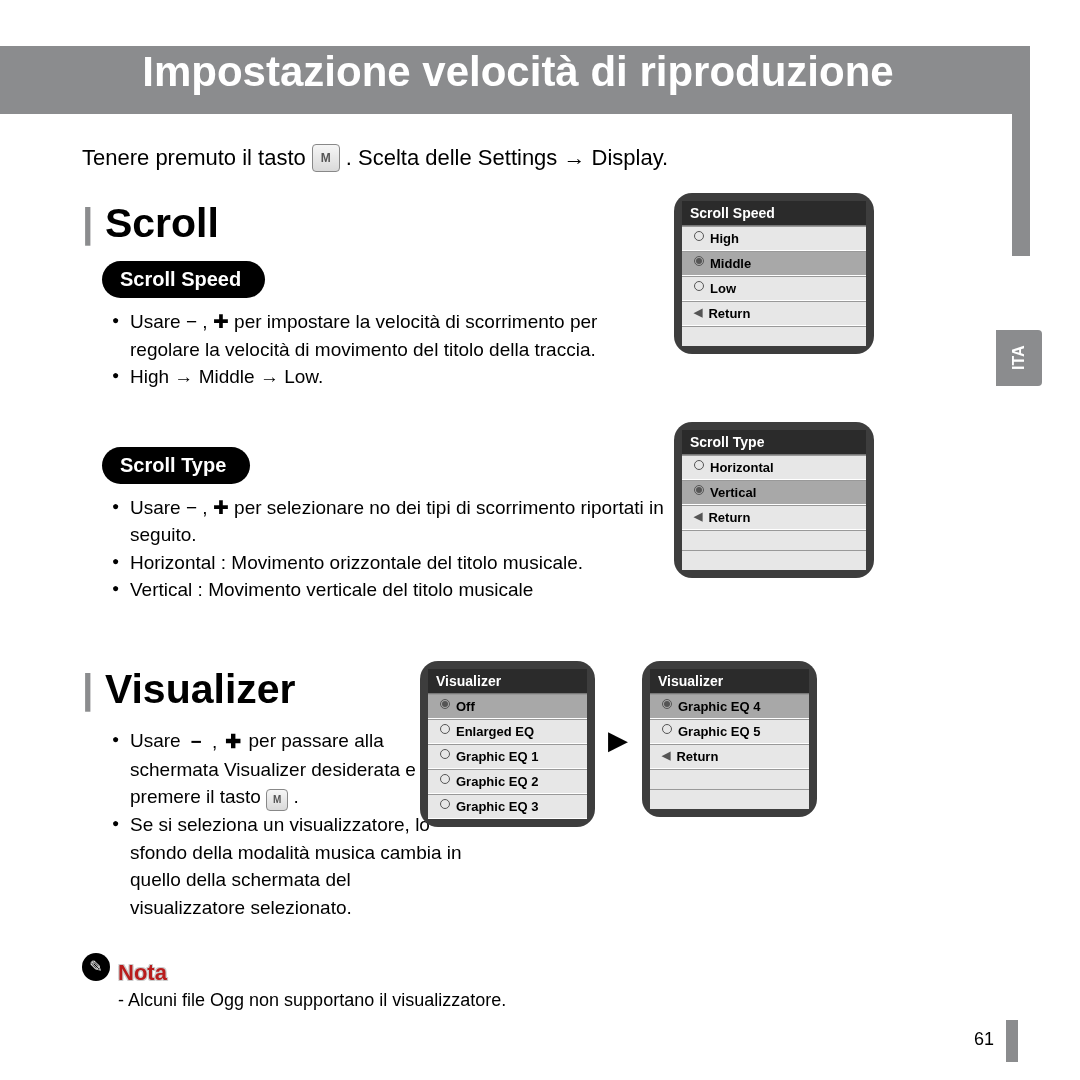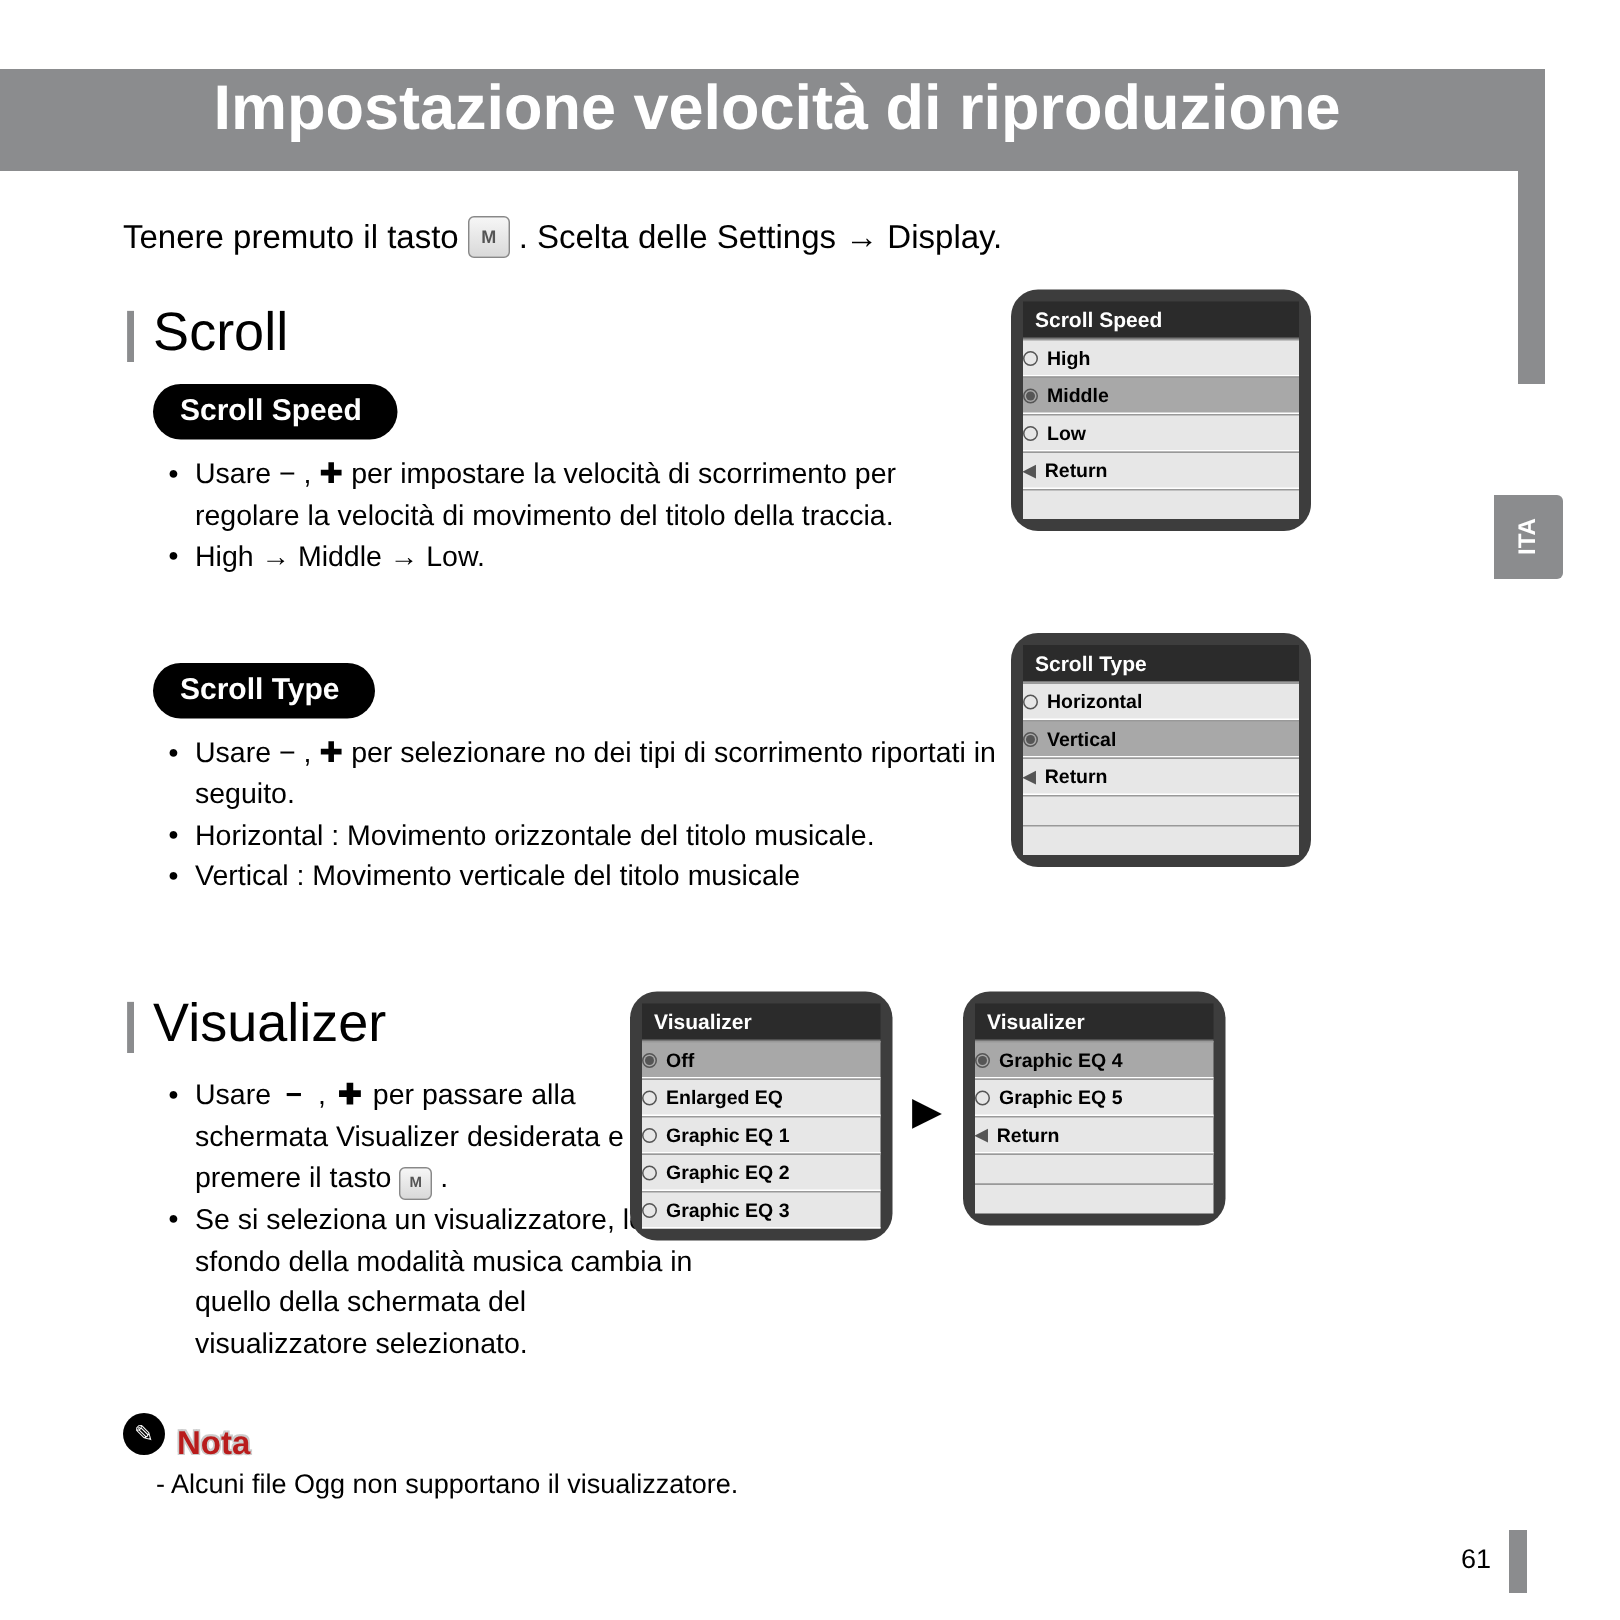--- a/index.html
+++ b/index.html
@@ -7,50 +7,50 @@
 
   .top-band { position: absolute; left: 0; top: 46px; width: 1014px; height: 68px; background: #8b8c8e; }
   .page-title { position: absolute; left: 78px; top: 46px; width: 880px; height: 52px; display: flex; align-items: center; justify-content: center; color: #fff; font-size: 42px; font-weight: 700; }
   .right-bar { position: absolute; right: 50px; top: 46px; width: 18px; height: 210px; background: #8b8c8e; }
 
   .content { position: absolute; left: 82px; top: 144px; width: 900px; }
 
   .intro { font-size: 22px; margin-bottom: 28px; display: flex; align-items: center; gap: 6px; }
   .m-btn { display: inline-flex; width: 28px; height: 28px; border: 1px solid #888; border-radius: 4px; background: linear-gradient(#f6f6f6,#d9d9d9); align-items: center; justify-content: center; font-size: 12px; font-weight: 700; color: #555; }
 
-  .sec-h { font-size: 36px; font-weight: 400; margin: 6px 0 14px 0; }
+  .sec-h { font-size: 41px; font-weight: 700; margin: 6px 0 14px 0; }
   .sec-h::before { content: "| "; color: #8b8c8e; font-weight: 700; }
 
   .pill { display: inline-block; background: #000; color: #fff; font-weight: 700; font-size: 20px; padding: 7px 24px 7px 18px; border-radius: 999px; margin-left: 20px; margin-bottom: 10px; }
 
   .bullet-list { margin-left: 30px; font-size: 19px; line-height: 1.45; margin-bottom: 26px; }
   .bullet-list li { list-style: none; position: relative; padding-left: 18px; }
   .bullet-list li::before { content: "●"; position: absolute; left: 0; font-size: 12px; top: 4px; }
   .inline-icons { display: inline-flex; gap: 6px; vertical-align: middle; }
   .ic-minus, .ic-plus { display:inline-block; width:20px; text-align:center; font-weight:900; }
 
   .menu-shot { position: absolute; border-radius: 18px; background: #3d3d3d; padding: 8px; width: 200px; }
   .menu-hdr { color:#fff; background:#2b2b2b; font-size:14px; font-weight:700; padding:4px 8px; border-bottom:1px solid #777; }
-  .menu-row { background:#e7e7e7; font-size:13px; font-weight:700; padding:4px 0; border-top:1px solid #999; border-bottom:1px solid #fff; display:flex; gap:6px; align-items:center; }
+  .menu-row { background:#e7e7e7; font-size:13px; font-weight:700; padding:4px 12px; border-top:1px solid #999; border-bottom:1px solid #fff; display:flex; gap:6px; }
   .menu-row.sel { background:#a8a8a8; }
   .menu-empty { background:#e7e7e7; height:20px; border-top:1px solid #999; }
   .radio-dot { width:10px; height:10px; border:1px solid #555; border-radius:50%; display:inline-block; position:relative; }
   .radio-dot.filled::after { content:""; position:absolute; inset:1px; background:#555; border-radius:50%; }
   .back-arrow { font-size:11px; color:#555; }
 
   #shot1 { top: 193px; left: 674px; }
   #shot2 { top: 422px; left: 674px; }
   #shotV1 { top: 661px; left: 420px; width:175px; }
   #shotV2 { top: 661px; left: 642px; width:175px; }
   .tri { position:absolute; top: 725px; left: 608px; font-size:26px; }
 
   .nota { display:flex; align-items:center; gap:8px; margin-top:18px; }
   .nota-ic { display:inline-flex; width:28px; height:28px; border-radius:50%; background:#000; color:#fff; align-items:center; justify-content:center; font-size:16px; }
   .nota-lbl { font-size:22px; font-weight:700; color:#b91c1c; text-shadow:1px 1px 0 #ccc,-1px -1px 0 #ccc,1px -1px 0 #ccc,-1px 1px 0 #ccc;margin-top:12px; }
-  .nota-text { font-size:18px; margin-left:22px; margin-top:4px; }
+  .nota-text { font-size:18px; margin-left:36px; margin-top:4px; }
 
   .page-num { position:absolute; right:86px; bottom:30px; font-size:18px; }
   .page-mark { position:absolute; right:62px; bottom:18px; width:12px; height:42px; background:#8b8c8e; }
 
   .side-tab { position:absolute; right:38px; top:330px; width:46px; height:56px; background:#8b8c8e; color:#fff; font-size:16px; font-weight:700; display:flex; align-items:center; justify-content:center; writing-mode:vertical-rl; transform:rotate(180deg); border-radius:4px 0 0 4px; }
 </style>
 </head>
 <body>
 
 <div class="top-band"></div>

